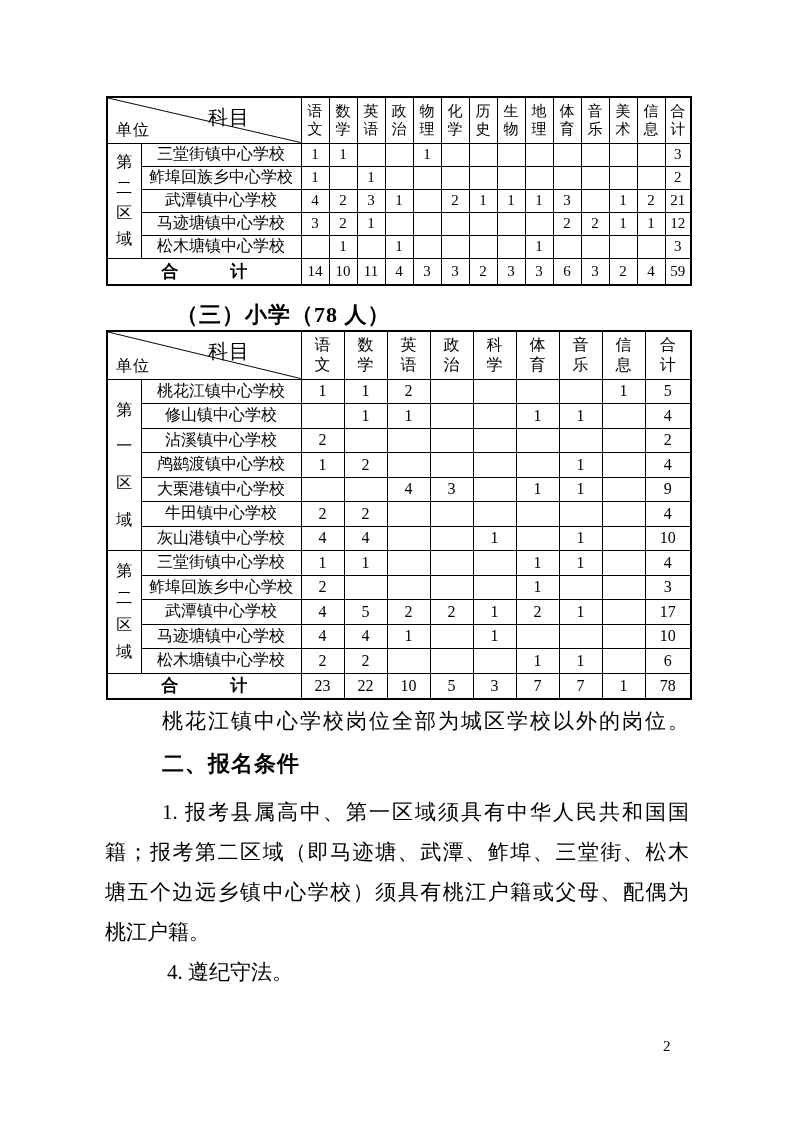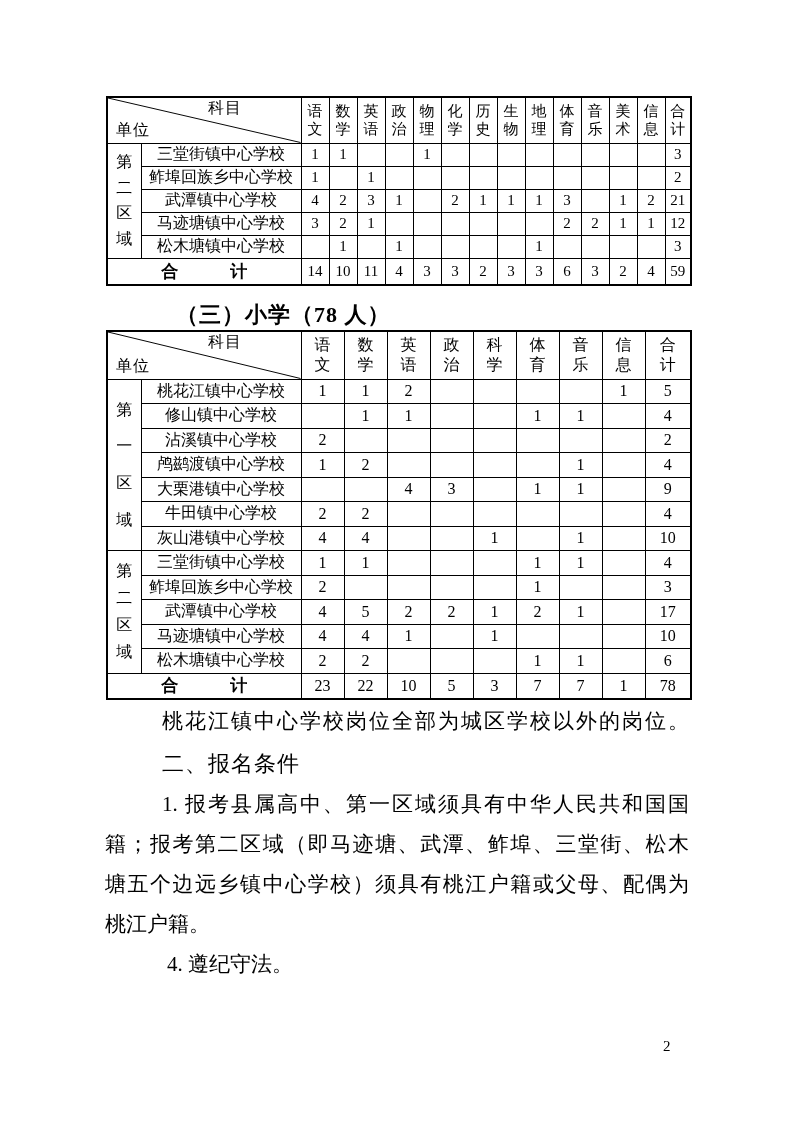--- a/index.html
+++ b/index.html
@@ -10,42 +10,42 @@
     overflow:hidden;
   }
   
   .tbl-wrap { position:absolute; }
   .t1 { left:106px; top:96px; }
   .t2 { left:106px; top:330px; }
   table.grid { border-collapse:collapse; table-layout:fixed; border:2px solid #000; }
   table.grid td, table.grid th { border:1px solid #000; padding:0; text-align:center; vertical-align:middle; font-weight:normal; overflow:hidden; }
   .corner { position:relative; }
   .corner svg { position:absolute; left:0; top:0; width:100%; height:100%; display:block; }
-  .corner .lbl-top { position:absolute; top:0; left:52%; font-size:16px; letter-spacing:1px; }
+  .corner .lbl-top { position:absolute; top:6px; left:52%; font-size:20px; letter-spacing:1px; }
   .corner .lbl-bottom { position:absolute; bottom:2px; left:8px; font-size:16px; letter-spacing:1px; }
   .vstack { display:flex; flex-direction:column; align-items:center; justify-content:center; line-height:1.25; }
   .t1 .vstack { font-size:15px; }
   .t2 .vstack { font-size:16px; }
   .region-cell .vstack { justify-content:space-evenly; font-size:16px !important; }
   .school { font-size:16px; white-space:nowrap; }
   .t1 .num { font-size:15px; }
   .t2 .num { font-size:16px; }
   .bold { font-weight:bold; }
   .total-row td { border-top:2px solid #000; }
   .total-label { display:flex; flex-direction:row; justify-content:center; gap:52px; font-size:17px; font-weight:bold; }
   
   .sec-heading {
     position:absolute; left:168px; top:292px; margin:8px;
     font-size:22px; font-weight:bold; letter-spacing:1px;
   }
   .bodytext { position:absolute; left:105px; top:701px; width:584px; font-size:21px; line-height:40px; }
   .bodytext p { margin:0; }
   .note { text-indent:57px; text-align:justify; text-align-last:justify; }
   .req-heading {
-    margin:3px 0 0 57px; font-size:22px; font-weight:normal; line-height:40px;
+    margin:3px 0 8px 57px; font-size:22px; font-weight:bold; line-height:40px;
     font-family:"Liberation Sans","DejaVu Sans",sans-serif; letter-spacing:1px;
   }
   .sub { margin-left:48px; }
   .jline { text-align:justify; text-align-last:justify; }
   .line-first { text-indent:57px; }
   .line-last { text-align-last:left; }
   .item2 { text-indent:62px; }
   .pagenum { position:absolute; left:663px; top:1038px; font-size:15px; }
 </style>
 </head>

